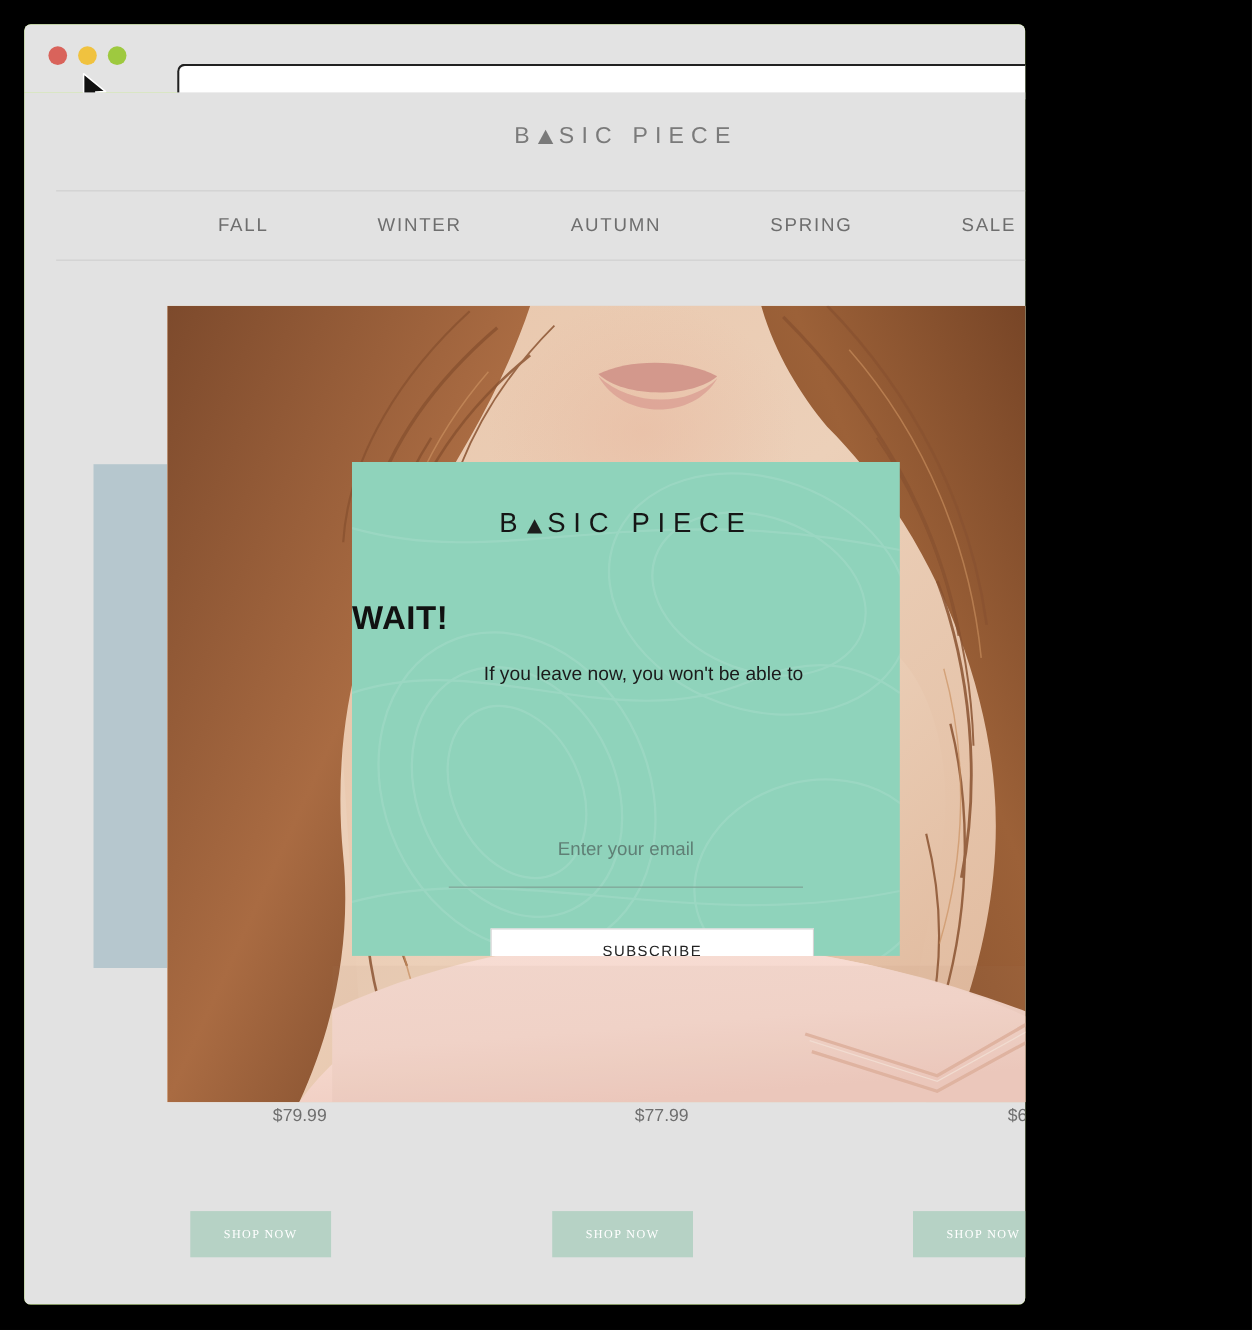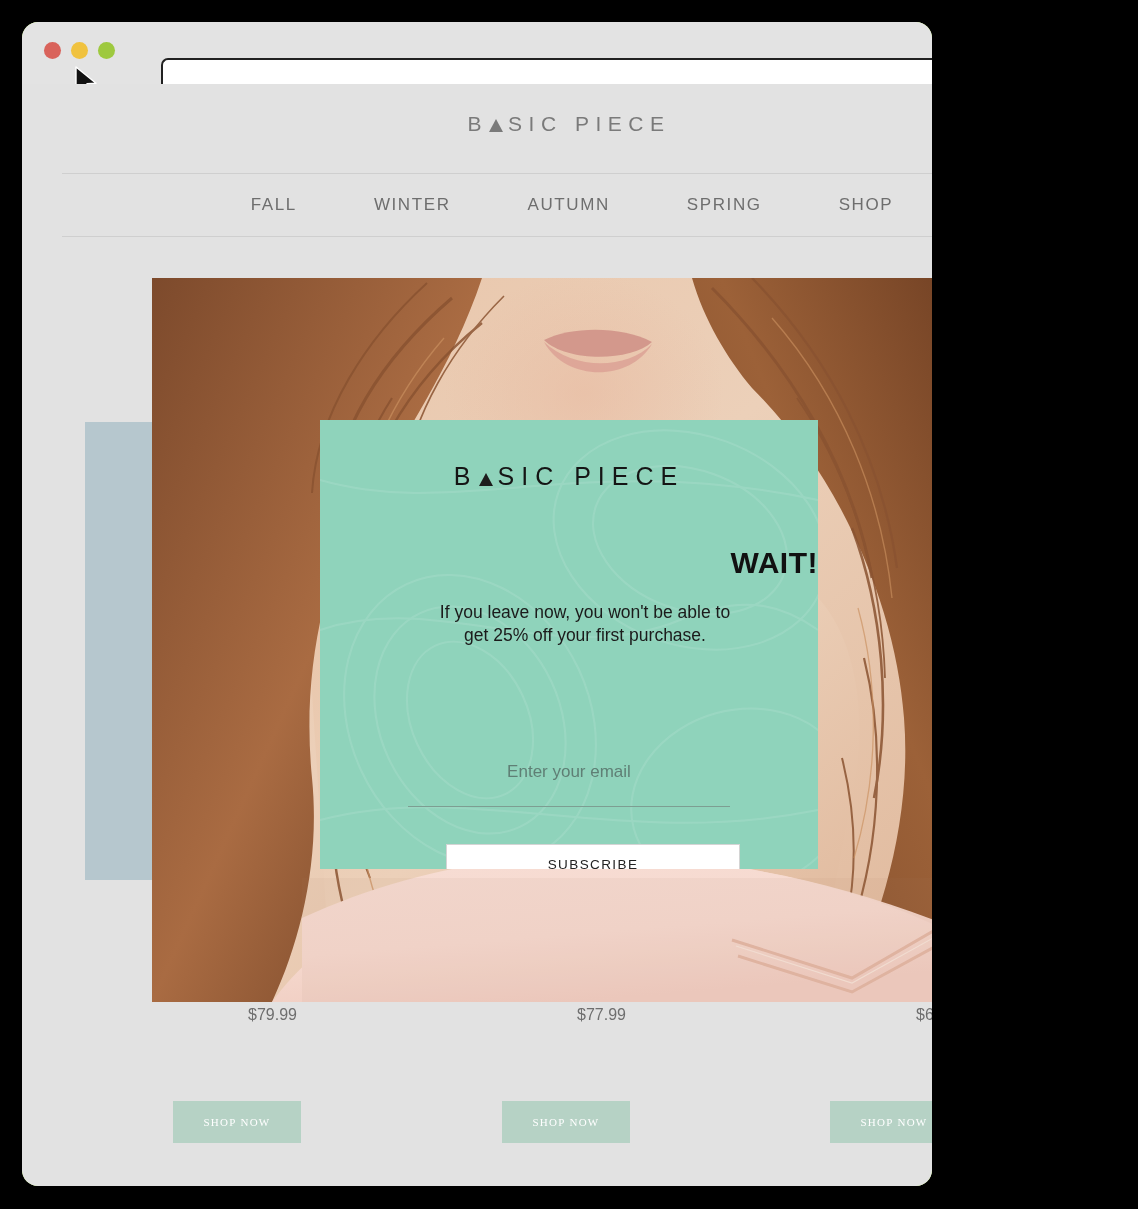--- a/index.html
+++ b/index.html
@@ -9,21 +9,21 @@
     font-family:"Liberation Sans", sans-serif;
     overflow:hidden;
   }
 
   
   .browser-frame {
     position:absolute;
     left:22px; top:22px;
     width:910px; height:1164px;
     background:#bef264;
-    border-radius:16px;
+    border-radius:6px;
     overflow:hidden;
   }
 
   .browser-chrome {
     position:absolute; left:0; top:0;
     width:100%; height:62px;
     background:#e3e3e3;
   }
 
   .traffic-lights {
@@ -71,28 +71,28 @@
     border-right:7px solid transparent;
     border-bottom:13px solid #7a7a7a;
     vertical-align:-1px;
     margin:0 5px 0 1px;
   }
   .logo-tri-dark {
     border-bottom-color:#1d1d1d;
   }
 
   .nav {
-    position:absolute; left:40px; top:89px;
+    position:absolute; left:29px; top:89px;
     width:1020px; height:64px;
     border-top:1px solid #cfcfcf;
     border-bottom:1px solid #cfcfcf;
     display:flex;
     align-items:center;
     justify-content:center;
-    gap:77px;
+    gap:99px;
   }
   .nav-item {
     font-size:17px;
     letter-spacing:1.6px;
     color:#6e6e6e;
     cursor:pointer;
     white-space:nowrap;
   }
 
   
@@ -173,21 +173,21 @@
     width:100%;
     text-align:center;
     font-size:25px;
     letter-spacing:7px;
     color:#151515;
   }
 
   .modal-head {
     position:absolute; left:0; top:126px;
     width:100%;
-    text-align:right;
+    text-align:left;
     font-size:30px;
     font-weight:bold;
     color:#111;
     letter-spacing:0.5px;
   }
 
   .modal-body {
     position:absolute; left:40px; top:181px;
     width:450px;
     text-align:center;
@@ -245,21 +245,21 @@
 
     <div class="site-logo">
       <span>B</span><span class="logo-tri"></span><span>SIC PIECE</span>
     </div>
 
     <nav class="nav">
       <span class="nav-item">FALL</span>
       <span class="nav-item">WINTER</span>
       <span class="nav-item">AUTUMN</span>
       <span class="nav-item">SPRING</span>
-      <span class="nav-item">SHOP</span>
+      <span class="nav-item">SALE</span>
     </nav>
 
     <div class="blue-panel blue-left"></div>
     <div class="blue-panel blue-right"></div>
 
     <div class="hero-photo">
       <svg viewBox="0 0 835 724" preserveAspectRatio="xMidYMid slice">
         <defs>
           <linearGradient id="skin" x1="0" y1="0" x2="1" y2="1">
             <stop offset="0%" stop-color="#e8c4a8"></stop>
@@ -376,21 +376,20 @@
 
       <div class="modal-inner">
         <div class="modal-logo">
           <span>B</span><span class="logo-tri logo-tri-dark"></span><span>SIC PIECE</span>
         </div>
 
         <div class="modal-head">WAIT!</div>
 
         <div class="modal-body">
           <div>If you leave now, you won't be able to</div>
-          <div>get 25% off your first purchase.</div>
         </div>
 
         <input class="email-field" type="email" value="" placeholder="Enter your email" style="">
 
         <button class="subscribe-btn">SUBSCRIBE</button>
       </div>
     </div>
 
   </div>
 </div>

